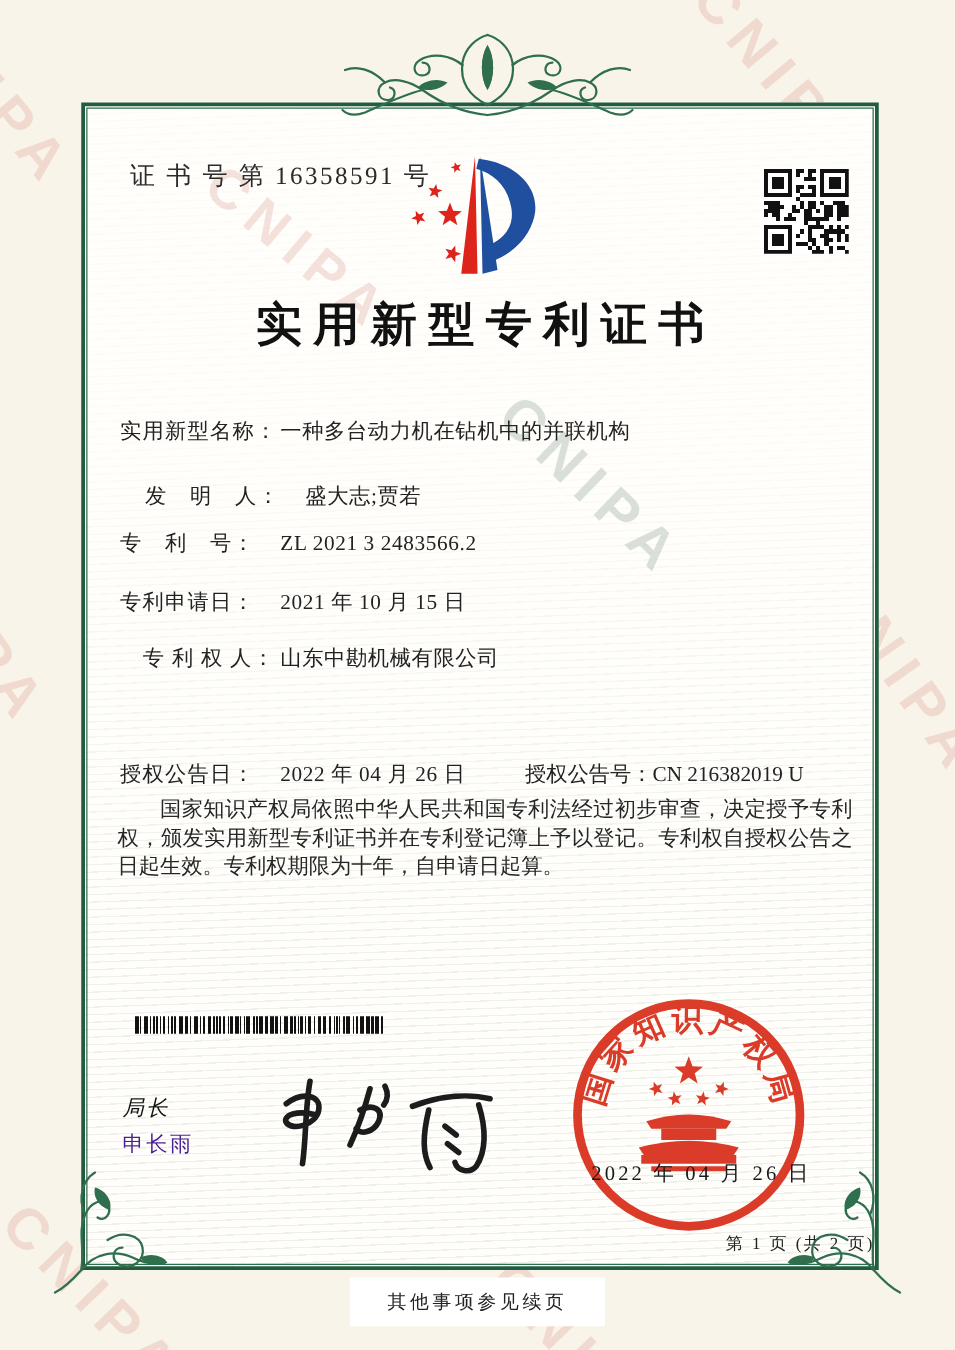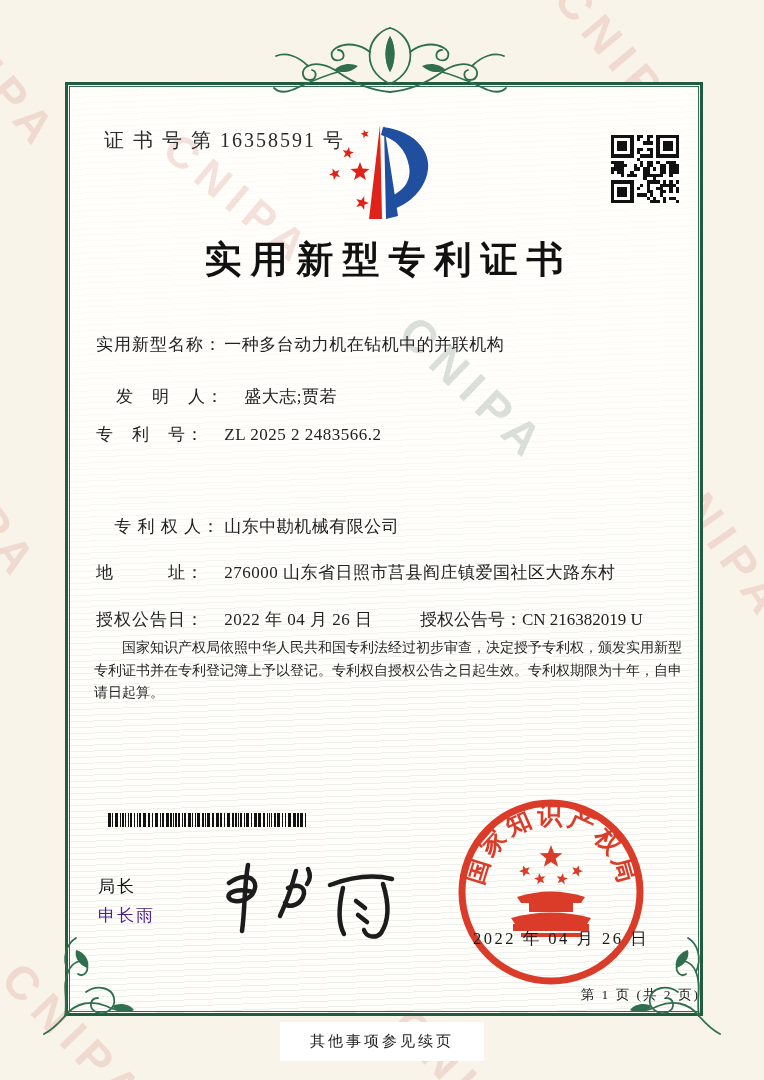--- a/index.html
+++ b/index.html
@@ -25,27 +25,27 @@
   .qr{position:absolute;left:543px;top:50px;width:68px;height:68px;}
   .logo{position:absolute;left:255px;top:36px;width:130px;height:112px;}
   .title{position:absolute;left:0;top:150px;width:100%;text-align:center;font-size:37px;
          font-weight:700;letter-spacing:9px;text-indent:9px;color:#111;}
 
   .row{position:absolute;left:28px;white-space:nowrap;font-size:17px;color:#222;}
   .flabel{display:inline-block;width:124px;letter-spacing:1px;}
   .fvalue{letter-spacing:0.5px;}
   .grant{position:absolute;left:300px;top:0;white-space:nowrap;margin-left:24px;}
 
-  .body-text{position:absolute;left:26px;top:552px;width:588px;font-size:14px;line-height:22.5px;
+  .body-text{position:absolute;left:26px;top:552px;width:588px;font-size:17px;line-height:22.5px;
              color:#262626;text-align:justify;}
   .body-text p{margin:0;text-indent:2em;}
 
   .barcode{position:absolute;left:40px;top:728px;width:202px;height:14px;}
   .signer-title{position:absolute;left:30px;top:790px;font-family:"Liberation Sans","DejaVu Sans",sans-serif;
-                font-size:17px;color:#111;letter-spacing:2px;}
+                font-size:17px;color:#111;letter-spacing:2px;font-style:italic;}
   .signer-name{position:absolute;left:30px;top:819px;font-family:"Liberation Sans","DejaVu Sans",sans-serif;
                font-size:17px;color:#4c1d95;letter-spacing:2px;}
   .signature{position:absolute;left:148px;top:768px;width:205px;height:88px;}
 
   .seal{position:absolute;left:388px;top:712px;width:190px;height:190px;}
   .seal-date{position:absolute;left:405px;top:843px;width:230px;font-size:16.5px;letter-spacing:2.5px;color:#191919;}
 
   .page-info{position:absolute;left:0;top:901px;width:100%;text-align:right;font-size:13.5px;
              letter-spacing:2px;color:#222;}
 
@@ -233,29 +233,29 @@
     <div class="row" style="top:248px;">
       <span class="flabel">实用新型名称：</span>
       <span class="fvalue">一种多台动力机在钻机中的并联机构</span>
     </div>
     <div class="row" style="top:300px;margin-left:20px;">
       <span class="flabel">发　明　人：</span>
       <span class="fvalue">盛大志;贾若</span>
     </div>
     <div class="row" style="top:338px;">
       <span class="flabel">专　利　号：</span>
-      <span class="fvalue">ZL 2025 2 2483566.2</span>
+      <span class="fvalue">ZL 2021 3 2483566.2</span>
+    </div>
+    <div class="row" style="top:385px;">
+      <span class="flabel">专利申请日：</span>
+      <span class="fvalue">2021 年 10 月 15 日</span>
     </div>
     <div class="row" style="top:430px;text-align:right;">
       <span class="flabel">专 利 权 人：</span>
       <span class="fvalue">山东中勘机械有限公司</span>
-    </div>
-    <div class="row" style="top:476px;">
-      <span class="flabel">地　　　址：</span>
-      <span class="fvalue">276000 山东省日照市莒县阎庄镇爱国社区大路东村</span>
     </div>
     <div class="row" style="top:523px;">
       <span class="flabel">授权公告日：</span>
       <span class="fvalue">2022 年 04 月 26 日</span>
       <span class="grant">
         <span>授权公告号：</span><span>CN 216382019 U</span>
       </span>
     </div>
 
     <div class="body-text">

